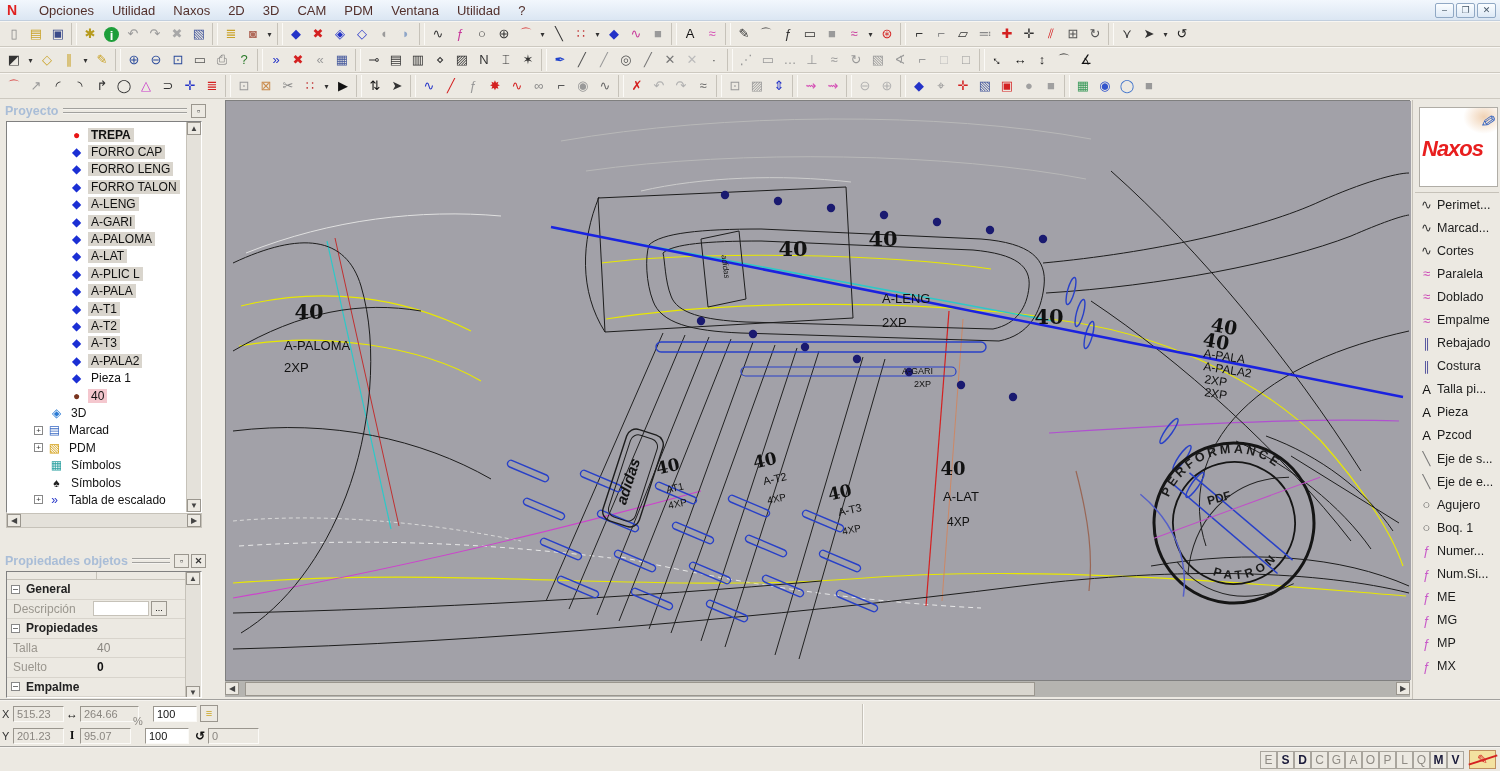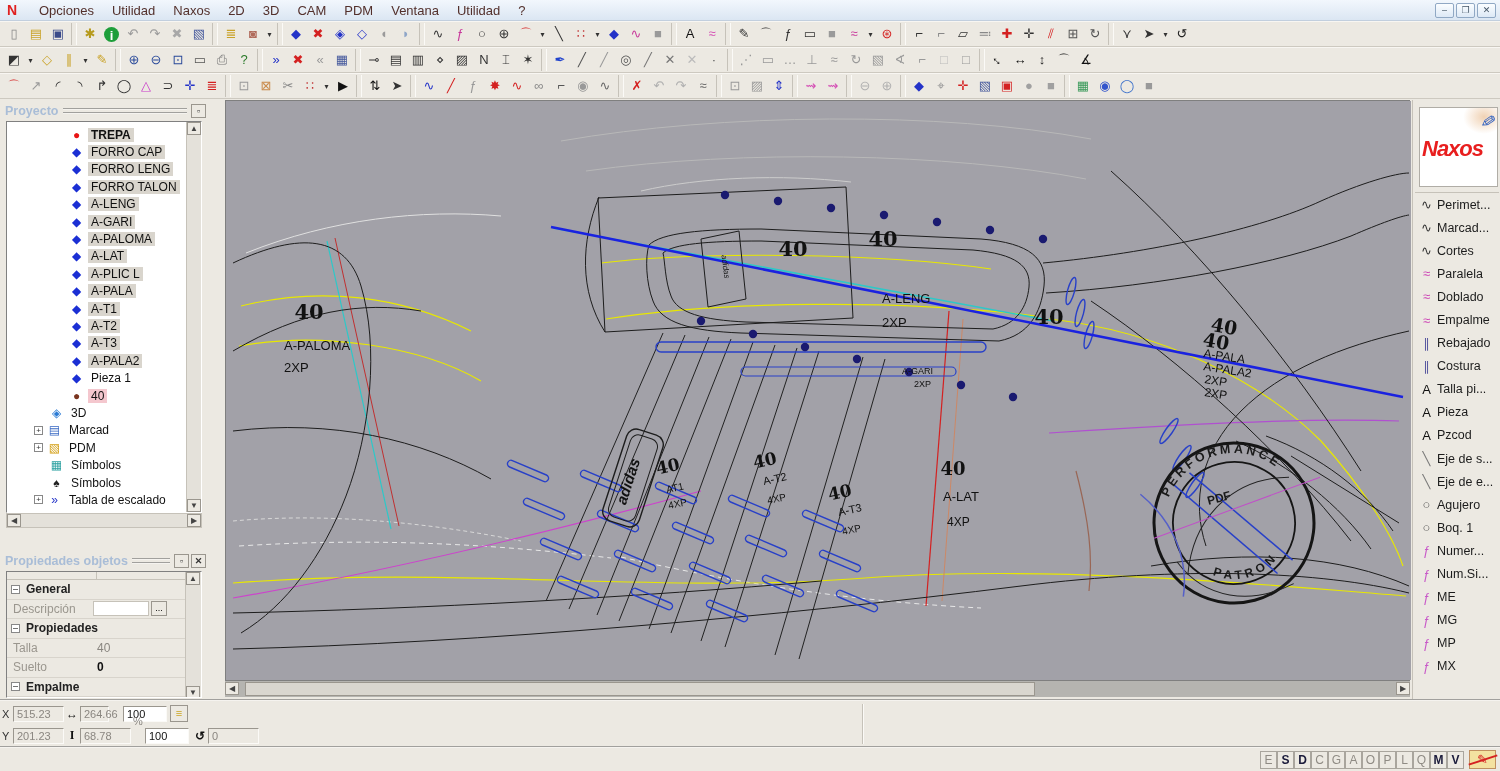--- a/index.html
+++ b/index.html
@@ -715,29 +715,29 @@
         <span>MX</span>
       </div>
     </div>
 </div>
 
 <div id="statusbar">
   <div class="sb-row" style="left:2px;top:4px">
     <span class="sb-label">X</span>
     <span class="sb-field" style="width:51px">515.23</span>
     <span class="sb-ic">↔</span>
-    <span class="sb-field" style="width:29px">264.66</span>
+    <span class="sb-field" style="width:59px">264.66</span>
     <span class="sb-field white" style="width:44px;margin-left:14px">100</span>
     <span class="sb-btn" style="margin-left:3px">≡</span>
   </div>
   <div class="sb-row" style="left:2px;top:26px">
     <span class="sb-label">Y</span>
     <span class="sb-field" style="width:51px">201.23</span>
     <span class="sb-ic" style="font-family:'Liberation Serif',serif">I</span>
-    <span class="sb-field" style="width:51px">68.78</span>
+    <span class="sb-field" style="width:51px">95.07</span>
     <span class="sb-field white" style="width:44px;margin-left:14px">100</span>
     <span class="sb-ic" style="margin-left:3px">↺</span>
     <span class="sb-field" style="width:51px">0</span>
   </div>
   <span id="sb-pct">%</span>
   <div id="sb-div"></div>
 </div>
 
 <div id="bottombar">
   <span id="letter-row" style="display:flex">

